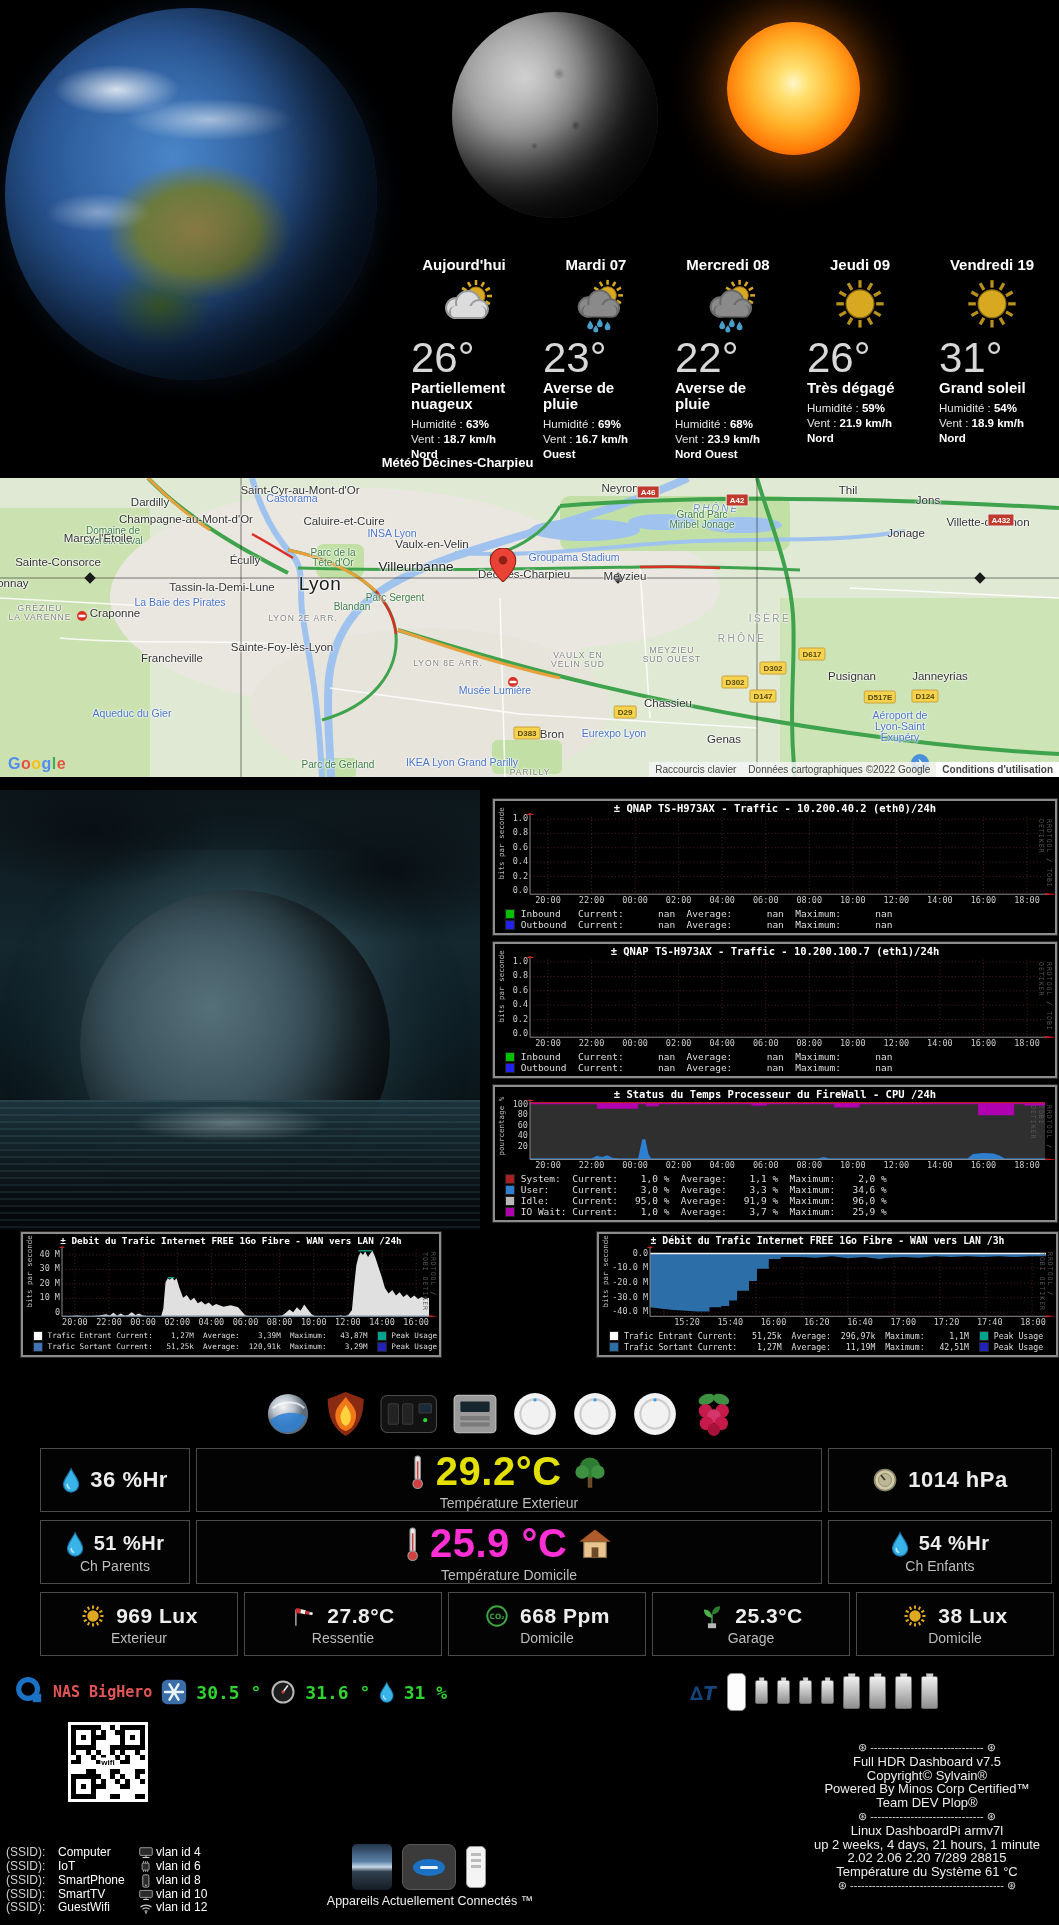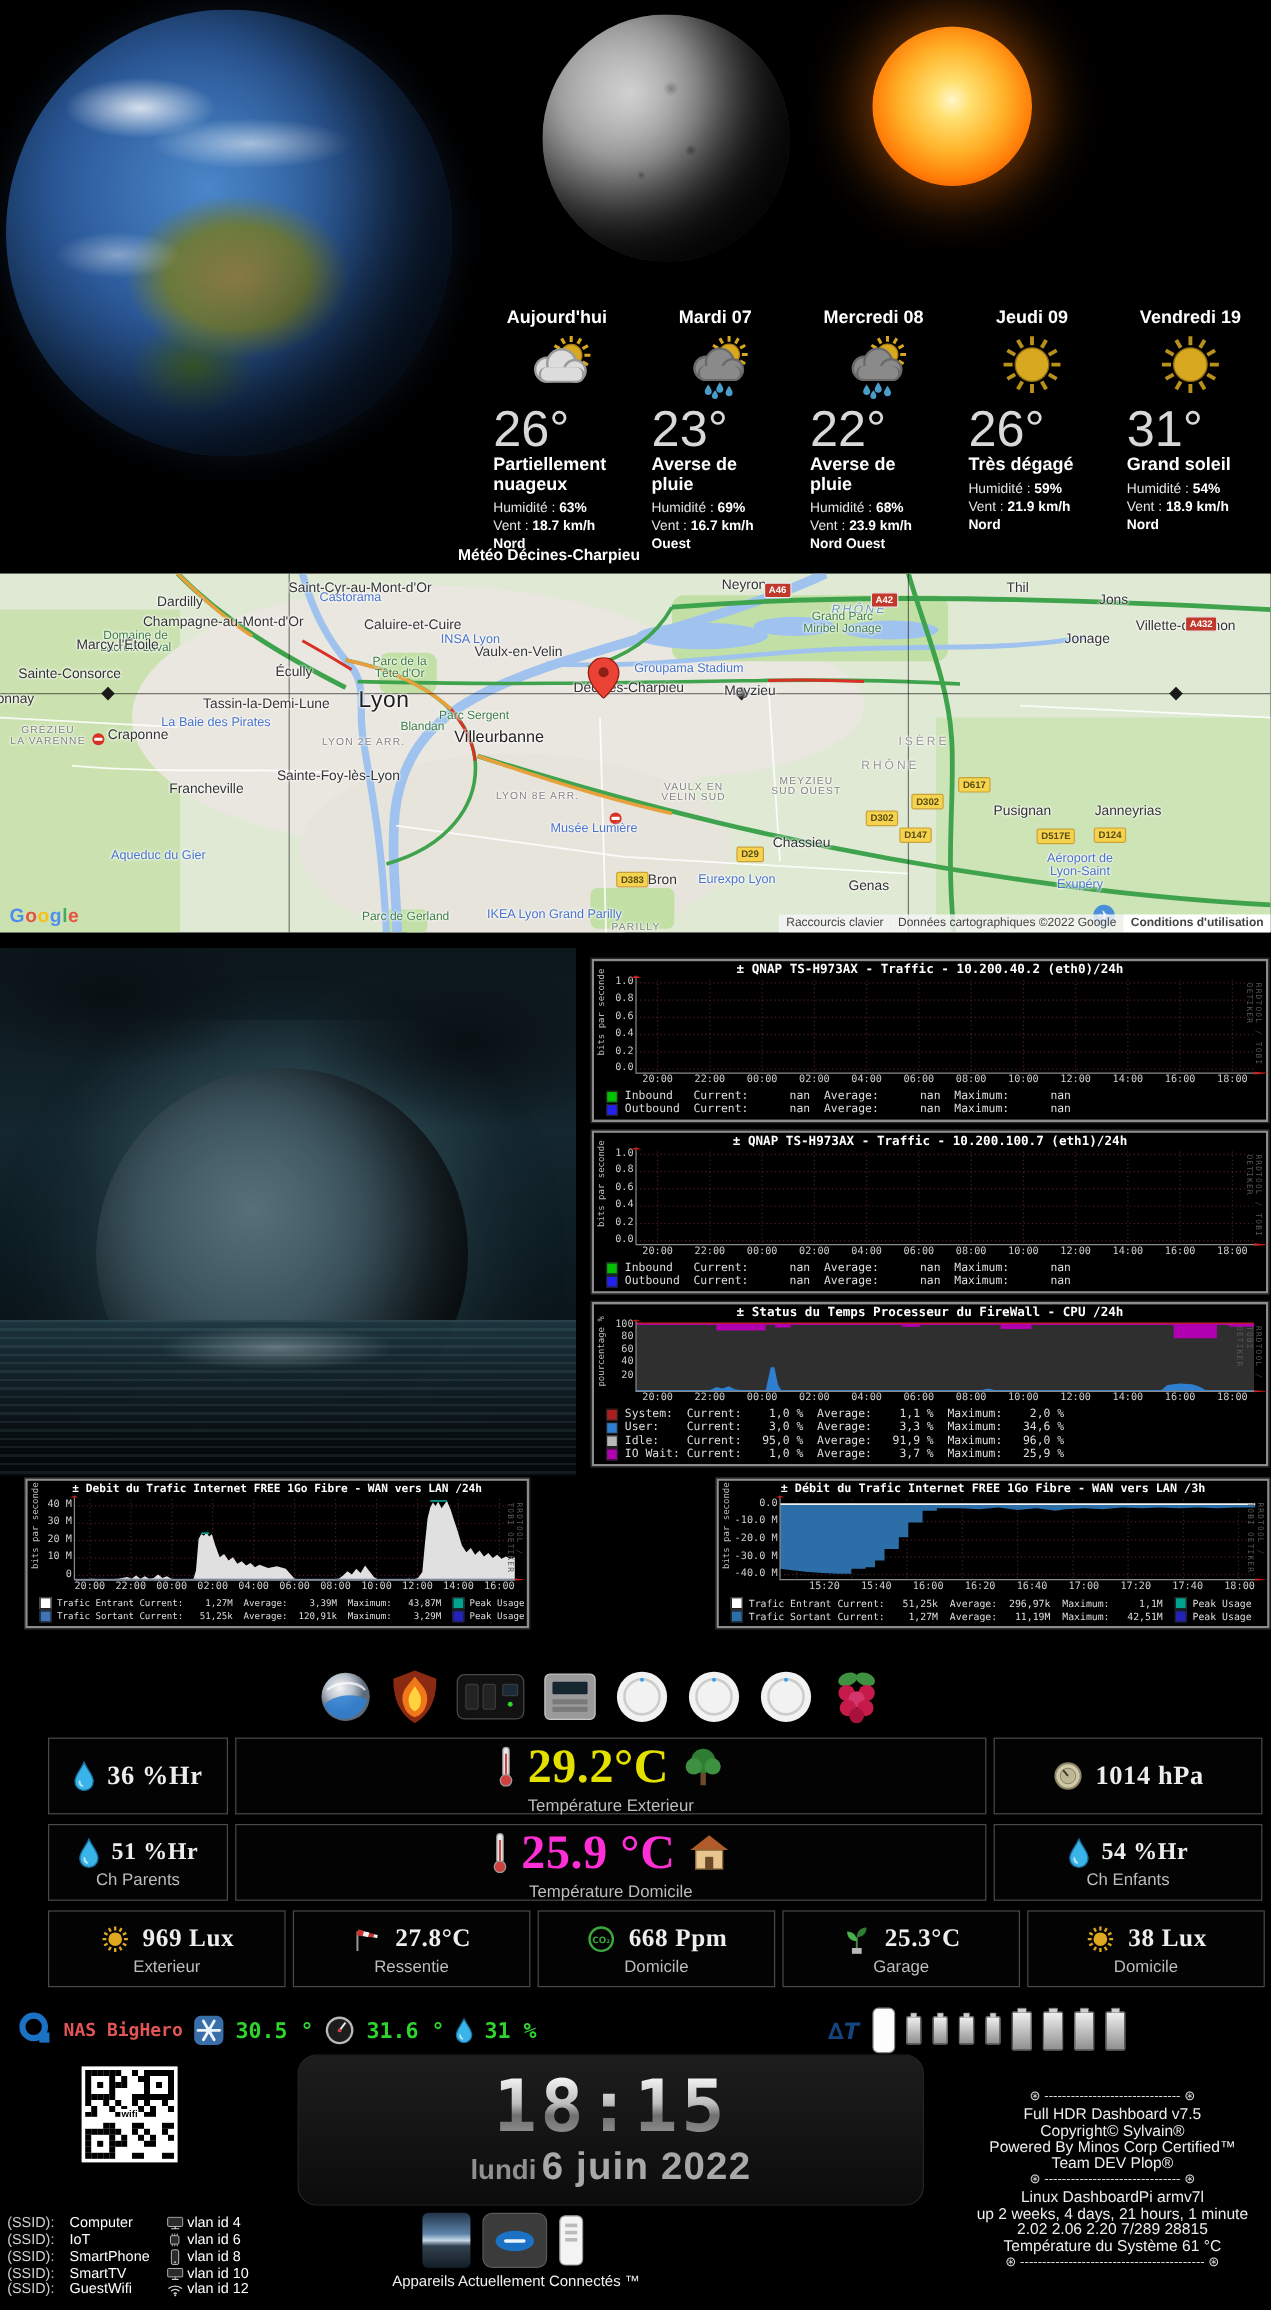--- a/index.html
+++ b/index.html
@@ -98,21 +98,21 @@
   .lg-txt{white-space:pre;color:#ddd;}
 
   
   #devices-row{left:240px;top:1390px;width:520px;height:52px;display:flex;gap:14px;align-items:center;justify-content:center;}
 
   
   .srow{position:absolute;left:40px;width:1014px;display:flex;gap:6px;}
   .tile{border:1px solid #4a4a4a;background:#030303;height:64px;display:flex;flex-direction:column;
         align-items:center;justify-content:center;}
   .tile .main{display:flex;align-items:center;gap:10px;}
-  .tile .val{font-family:Liberation Serif, serif;font-weight:bold;color:#ededed;letter-spacing:.5px;}
+  .tile .val{font-family:Liberation Sans, sans-serif;font-weight:bold;color:#ededed;letter-spacing:.5px;}
   .tile .lab{font-size:14px;color:#bdbdbd;margin-top:1px;}
 
   
   #status-left{left:14px;top:1674px;height:36px;display:flex;align-items:center;gap:9px;}
   .st-val{font-family:"DejaVu Sans Mono",monospace;font-weight:bold;font-size:18px;color:#2ed52e;}
   .st-red{font-family:"DejaVu Sans Mono",monospace;font-weight:bold;font-size:15px;color:#e25555;}
   #status-right{left:688px;top:1672px;height:40px;display:flex;align-items:center;gap:9px;}
   .batt{border:1px solid #6a6a6a;border-radius:2px;background:linear-gradient(180deg,#f0f0f0,#8f8f8f);position:relative;}
   .batt:before{content:"";position:absolute;top:-4px;left:50%;transform:translateX(-50%);
       width:45%;height:3px;background:#cfcfcf;border:1px solid #6a6a6a;border-bottom:none;border-radius:1px;}
@@ -408,21 +408,21 @@
         <div class="ml park" style="left: 113px; top: 52px;">Domaine de</div>
         <div class="ml park" style="left: 113px; top: 62px;">Lacroix-Laval</div>
         <div class="ml poi" style="left: 392px; top: 55px;">INSA Lyon</div>
         <div class="ml town" style="left: 432px; top: 66px;">Vaulx-en-Velin</div>
         <div class="ml town" style="left: 98px; top: 60px; text-align: center;">Marcy-l'Étoile</div>
         <div class="ml town" style="left: 245px; top: 82px;">Écully</div>
         <div class="ml park" style="left: 333px; top: 74px;">Parc de la</div>
         <div class="ml park" style="left: 333px; top: 84px;">Tête d'Or</div>
         <div class="ml poi" style="left: 574px; top: 79px;">Groupama Stadium</div>
         <div class="ml town" style="left: 58px; top: 84px;">Sainte-Consorce</div>
-        <div class="ml town-lg" style="left: 416px; top: 88px; margin-top: 48px;">Villeurbanne</div>
+        <div class="ml town-lg" style="left: 416px; top: 88px;">Villeurbanne</div>
         <div class="ml town" style="left: 524px; top: 96px;">Décines-Charpieu</div>
         <div class="ml town" style="left: 625px; top: 98px;">Meyzieu</div>
         <div class="ml city" style="left: 320px; top: 106px;">Lyon</div>
         <div class="ml town" style="left: 222px; top: 109px;">Tassin-la-Demi-Lune</div>
         <div class="ml town" style="left: 2px; top: 105px;">Pollionnay</div>
         <div class="ml park" style="left: 352px; top: 119px; margin-left: 43px;">Parc Sergent</div>
         <div class="ml park" style="left: 352px; top: 128px;">Blandan</div>
         <div class="ml poi" style="left: 180px; top: 124px;">La Baie des Pirates</div>
         <div class="ml town" style="left: 115px; top: 135px;">Craponne</div>
         <div class="ml dist" style="left: 40px; top: 130px;">GRÉZIEU</div>
@@ -1251,27 +1251,20 @@
         <div class="cell" style="left: 20%; top: 93.3333%; width: 6.66667%; height: 6.66667%;"></div>
         <div class="cell" style="left: 26.6667%; top: 93.3333%; width: 6.66667%; height: 6.66667%;"></div>
         <div class="cell" style="left: 53.3333%; top: 93.3333%; width: 6.66667%; height: 6.66667%;"></div>
         <div class="cell" style="left: 60%; top: 93.3333%; width: 6.66667%; height: 6.66667%;"></div>
         <div class="cell" style="left: 86.6667%; top: 93.3333%; width: 6.66667%; height: 6.66667%;"></div>
         <div class="cell" style="left: 93.3333%; top: 93.3333%; width: 6.66667%; height: 6.66667%;"></div>
         <div class="wifi">wifi</div>
       </div>
   </div>
 
-  <div id="clock-panel" class="abs">
-    <div id="clock-time">18:15</div>
-    <div id="clock-date">
-      <span id="date-day">lundi</span>
-      <span id="date-rest">6 juin 2022</span>
-    </div>
-  </div>
 
   <div id="info-block" class="abs">
       <div class="sep">⊛ ------------------------------- ⊛</div>
       <div>Full HDR Dashboard v7.5</div>
       <div>Copyright© Sylvain®</div>
       <div>Powered By Minos Corp Certified™</div>
       <div>Team DEV Plop®</div>
       <div class="sep">⊛ ------------------------------- ⊛</div>
       <div>Linux DashboardPi armv7l</div>
       <div>up 2 weeks, 4 days, 21 hours, 1 minute</div>

